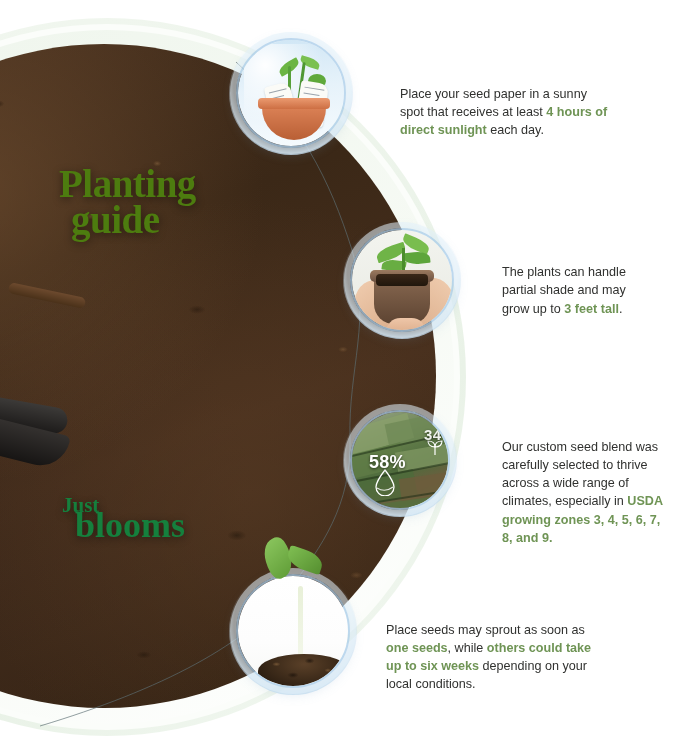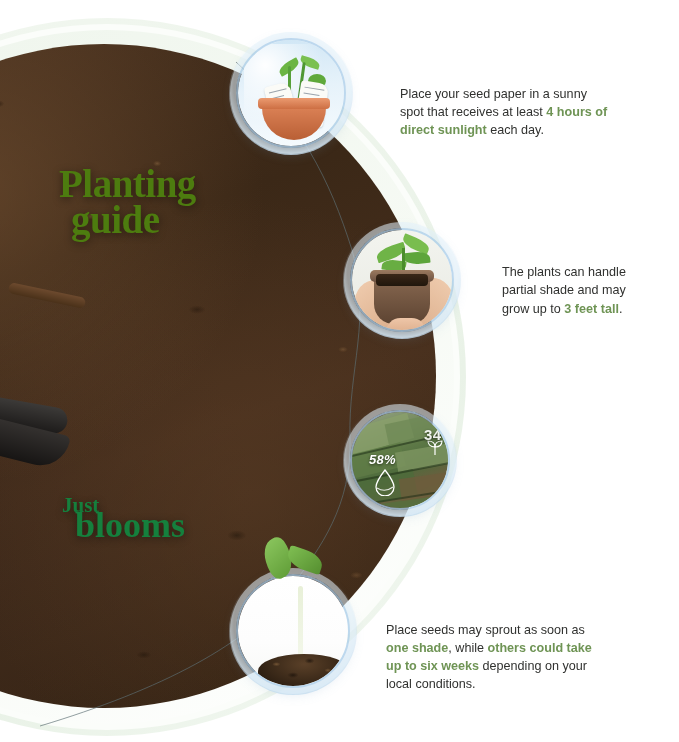--- a/index.html
+++ b/index.html
@@ -167,21 +167,21 @@
   .f4{left:44px;top:34px;width:76px;height:20px;background:#7e9661;transform:rotate(-10deg);}
   .f5{left:-6px;top:64px;width:70px;height:26px;background:#4e6c3b;transform:rotate(-12deg);}
   .f6{left:48px;top:62px;width:74px;height:24px;background:#6d5c3c;transform:rotate(-8deg);}
   .f7{left:10px;top:88px;width:96px;height:26px;background:#566f3e;transform:rotate(-8deg);}
   .hedge{position:absolute;background:rgba(30,46,22,.55);}
   .h1{left:-4px;top:30px;width:120px;height:2px;transform:rotate(-13deg);}
   .h2{left:-4px;top:58px;width:120px;height:2px;transform:rotate(-11deg);}
   .h3{left:-4px;top:84px;width:122px;height:2px;transform:rotate(-9deg);}
   .pct{position:absolute;color:#fff;font-size:11px;font-weight:700;letter-spacing:.3px;
     text-shadow:0 1px 3px rgba(0,0,0,.6);font-family:"Liberation Sans",sans-serif;}
-  .pct.big{left:17px;top:40px;font-size:13px;font-style:italic;}
+  .pct.big{left:17px;top:40px;font-size:18px;}
   .pct.small{left:72px;top:14px;font-size:15px;opacity:.9;}
   .drop-ic{position:absolute;left:22px;top:56px;width:22px;height:28px;}
   .plant-ic{position:absolute;left:74px;top:26px;width:18px;height:18px;}
   .arc-ov{position:absolute;left:10px;top:62px;width:96px;height:46px;
     border-bottom:2px solid rgba(220,235,160,.8);border-radius:50%;}
   .arc-ov2{position:absolute;left:18px;top:68px;width:86px;height:40px;
     border-bottom:2px solid rgba(255,255,255,.55);border-radius:50%;}
 
   
   #bubble4{left:229px;top:567px;width:128px;height:128px;}
@@ -332,15 +332,16 @@
     </div>
     <div class="rim"></div>
   </div>
   <div class="p4-leaves">
     <div class="p4-lf1"></div>
     <div class="p4-lf2"></div>
   </div>
 
   <p class="block" id="txt1"><span>Place your seed paper in a sunny spot that receives at least </span><b>4 hours of direct sunlight</b><span> each day.</span></p>
   <p class="block" id="txt2"><span>The plants can handle partial shade and may grow up to </span><b>3 feet tall</b><span>.</span></p>
-  <p class="block" id="txt4"><span>Place seeds may sprout as soon as </span><b>one shade</b><span>, while </span><b>others could take up to six weeks</b><span> depending on your local conditions.</span></p>
+  <p class="block" id="txt3"><span>Our custom seed blend was carefully selected to thrive across a wide range of climates, especially in </span><b>USDA growing zones 3, 4, 5, 6, 7, 8, and 9.</b></p>
+  <p class="block" id="txt4"><span>Place seeds may sprout as soon as </span><b>one seeds</b><span>, while </span><b>others could take up to six weeks</b><span> depending on your local conditions.</span></p>
 
 </div>
 
 </body></html>

